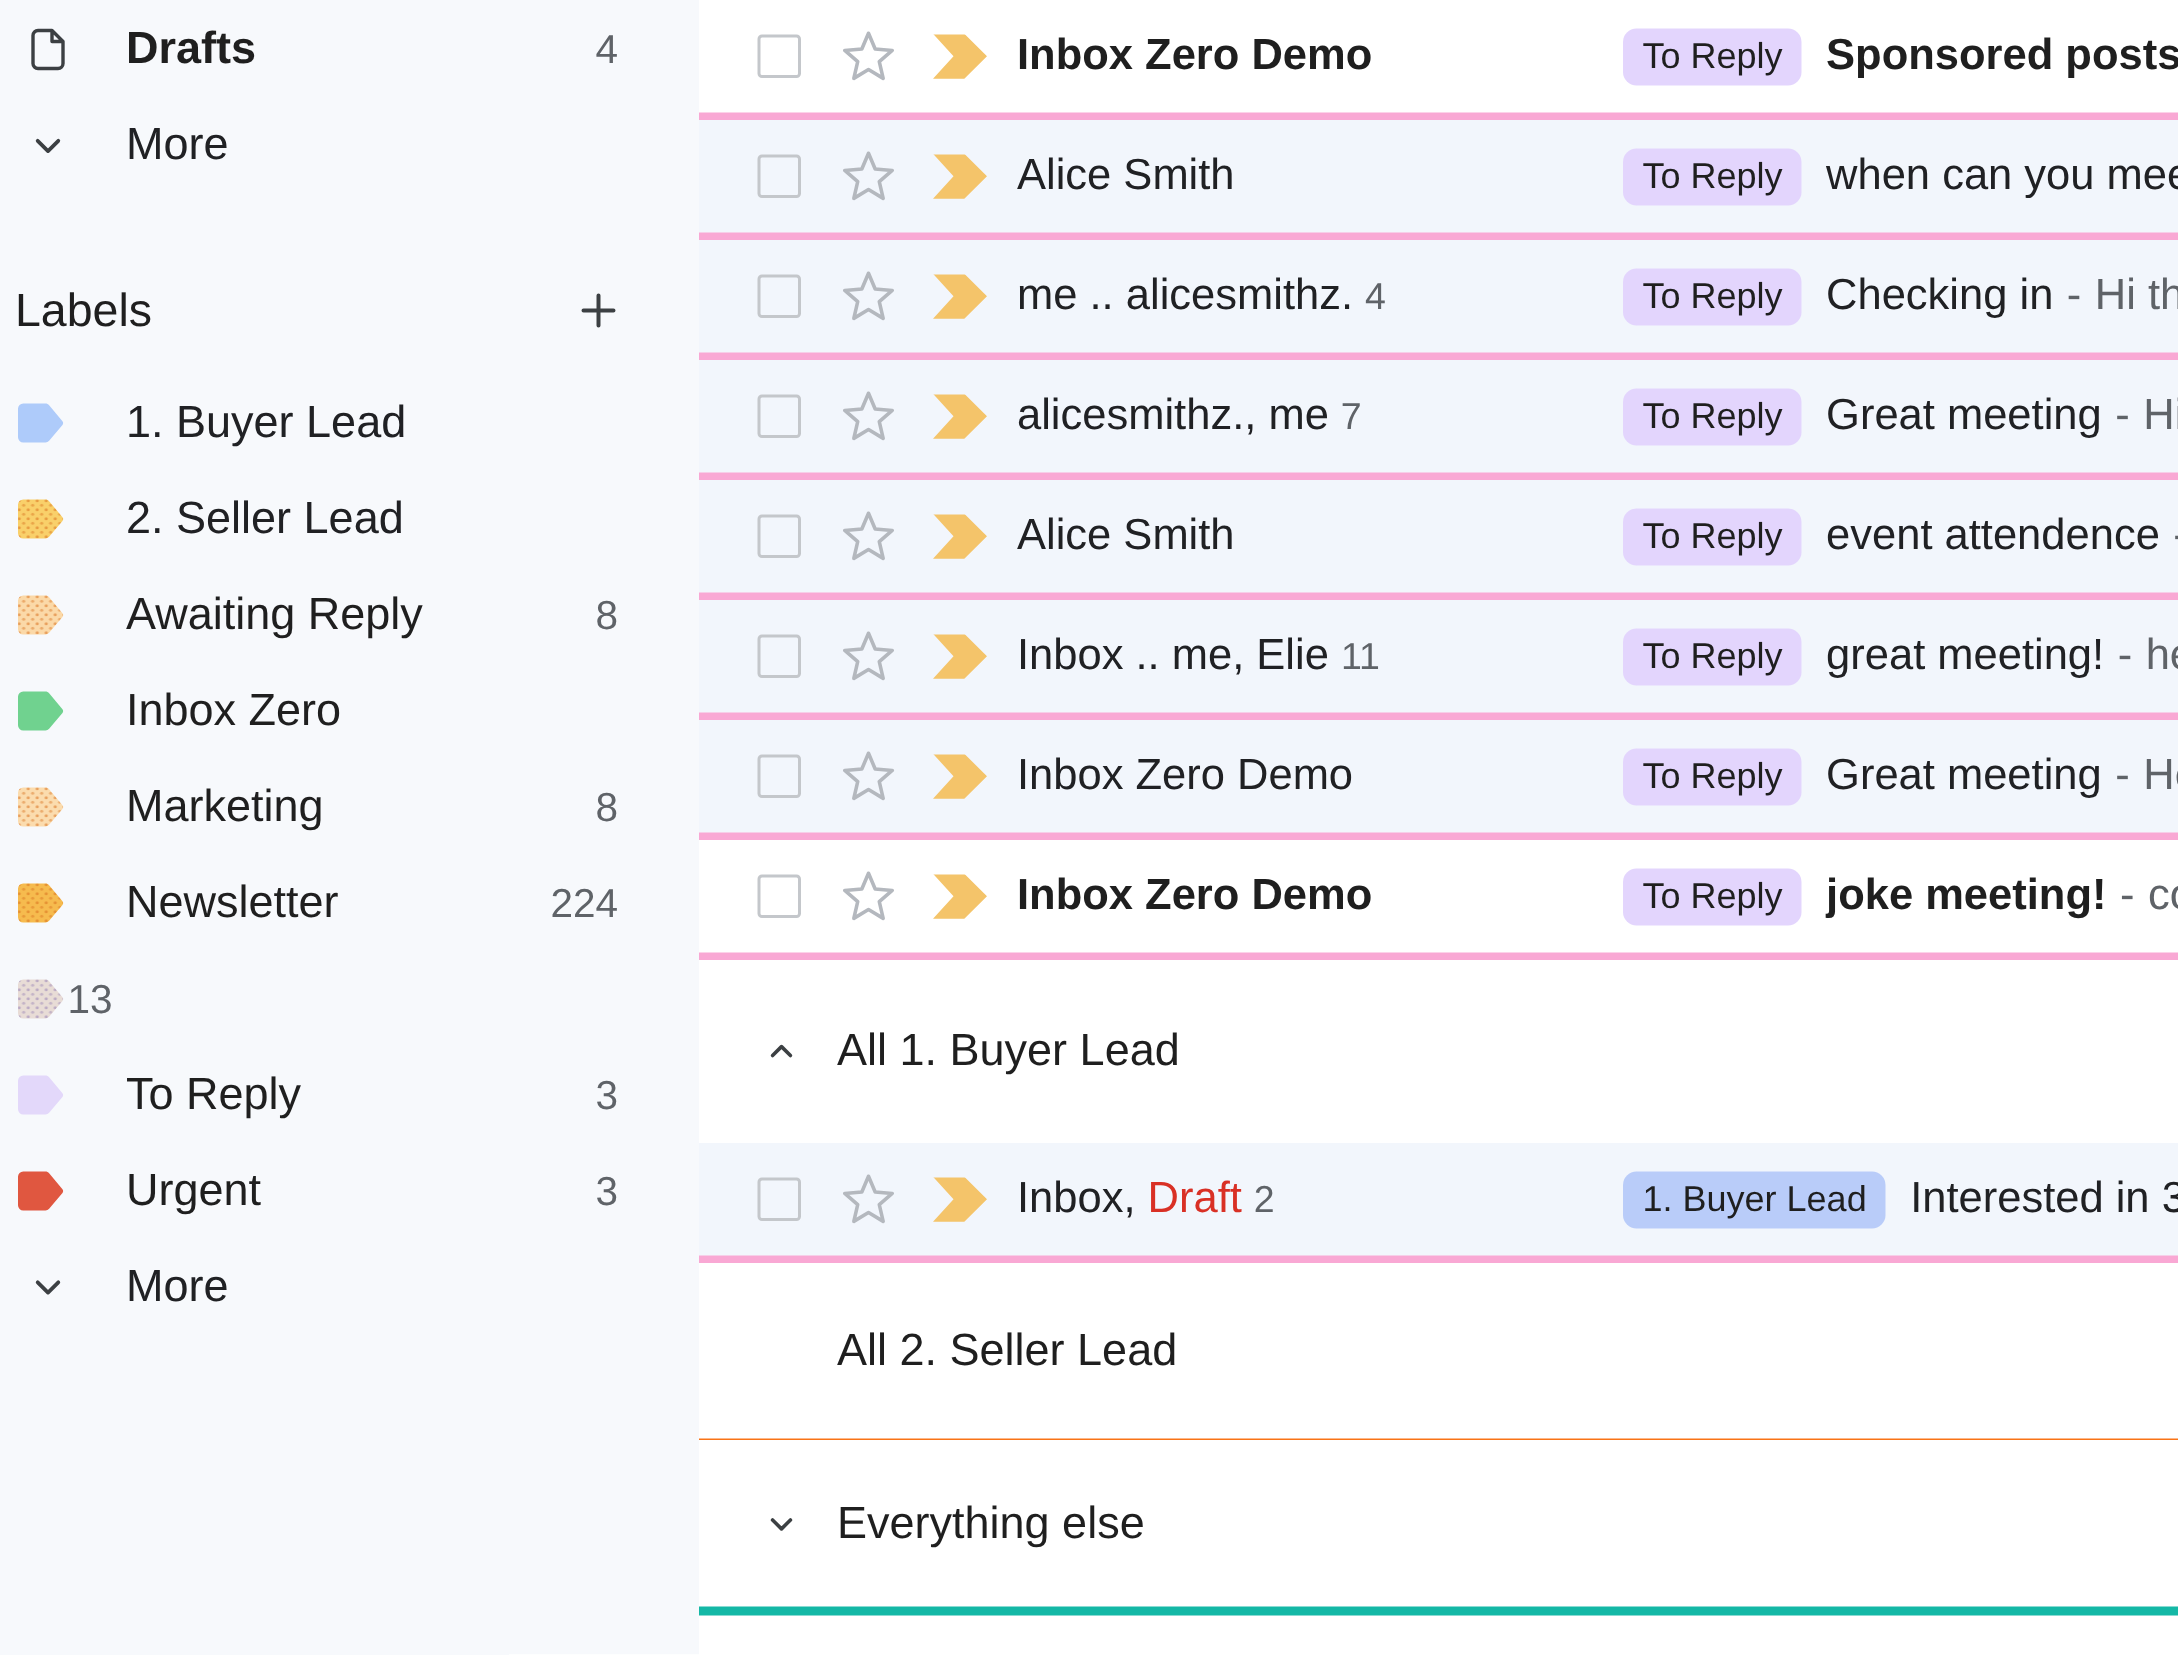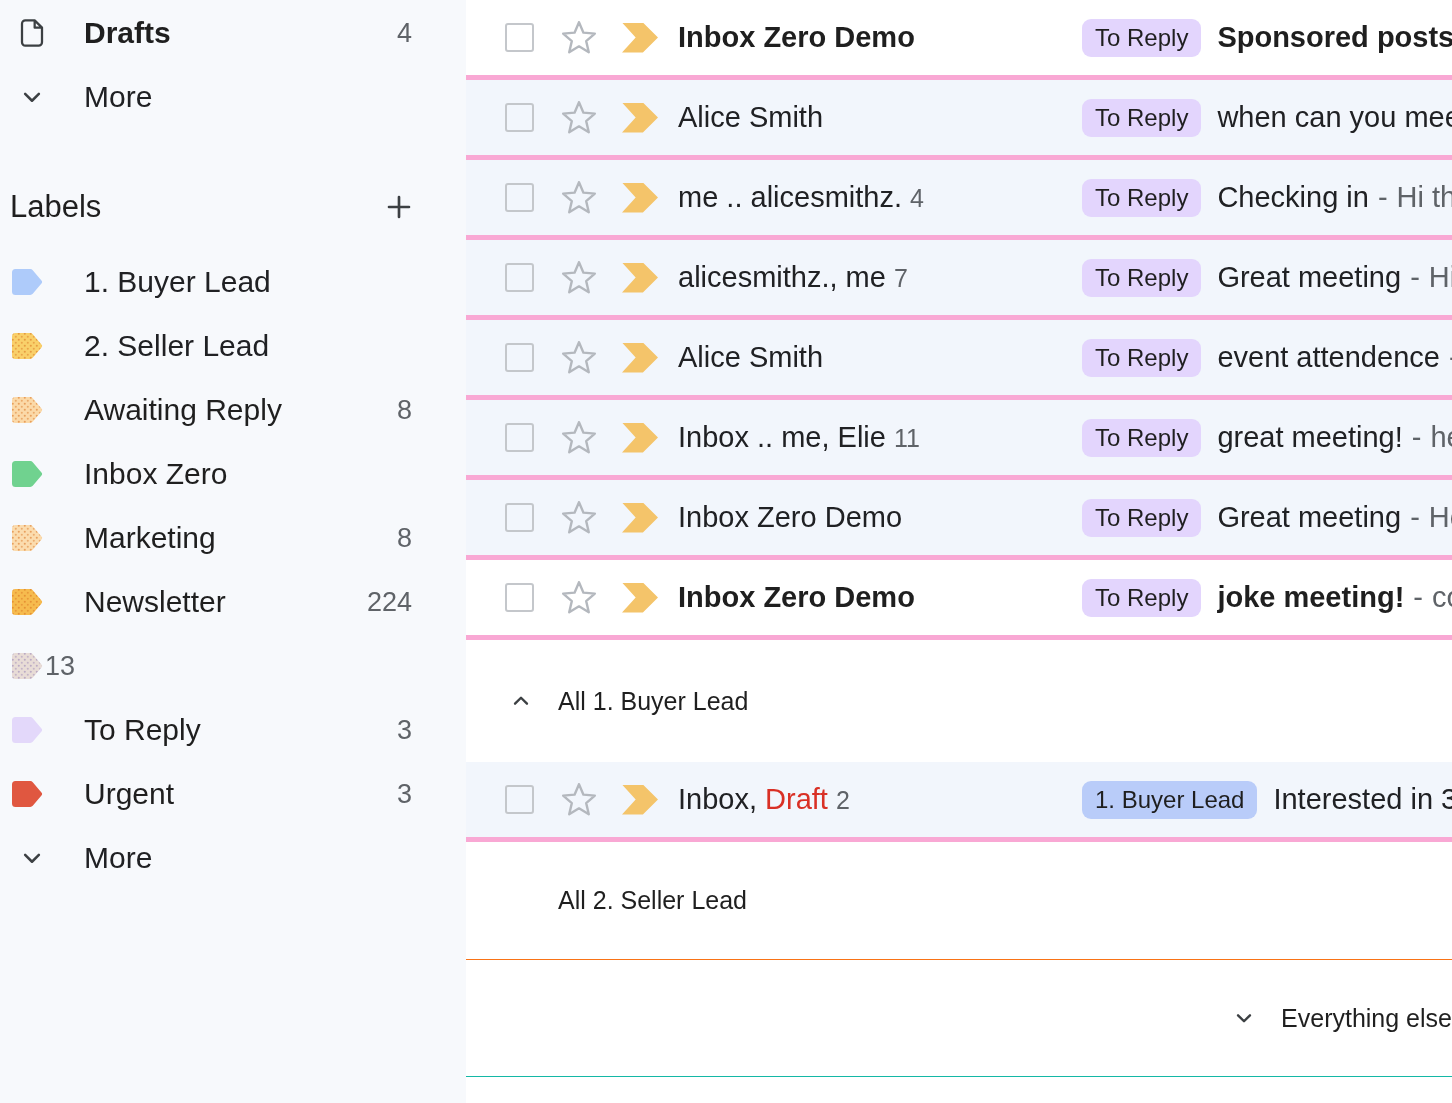--- a/index.html
+++ b/index.html
@@ -45,24 +45,24 @@
   .sender .draft-red{color:var(--draft,#d93025);}
   .badge{padding:5px 13px;border-radius:9px;font-size:24px;font-weight:500;color:#1f1f1f;white-space:nowrap;cursor:pointer;}
   .subject-wrap{margin-left:16px;flex:1;min-width:0;font-size:29px;white-space:nowrap;overflow:hidden;display:flex;align-items:baseline;}
   .subject{color:#202124;}
   .row.unread .subject{font-weight:700;color:#1f1f1f;}
   .sep,.snippet{color:#5f6368;}
   .sep{margin:0 9px;}
 
   .section{display:flex;align-items:center;padding-left:42px;box-sizing:border-box;background:#fff;}
   .section .sec-chevron{width:26px;display:flex;justify-content:center;cursor:pointer;}
-  .section .sec-label{margin-left:24px;font-size:25px;font-weight:500;color:#1f1f1f;white-space:nowrap;}
+  .section .sec-label{margin-left:24px;font-size:30px;font-weight:500;color:#1f1f1f;white-space:nowrap;}
   .section.s1{height:122px;}
   .section.s2{height:118px;border-bottom:1px solid #f97316;}
-  .section.s3{height:117px;border-bottom:1px solid #14b8a6;justify-content:flex-end;}
+  .section.s3{height:117px;border-bottom:6px solid #14b8a6;}
 </style>
 </head>
 <body>
 
 <svg width="0" height="0" style="position:absolute" aria-hidden="true">
   <defs>
     <pattern id="dots-orange" width="6" height="6" patternUnits="userSpaceOnUse">
       <circle cx="1.8" cy="1.8" r="1.05" fill="rgba(216,112,30,0.55)"></circle>
       <circle cx="4.8" cy="4.8" r="1.05" fill="rgba(216,112,30,0.45)"></circle>
     </pattern>

